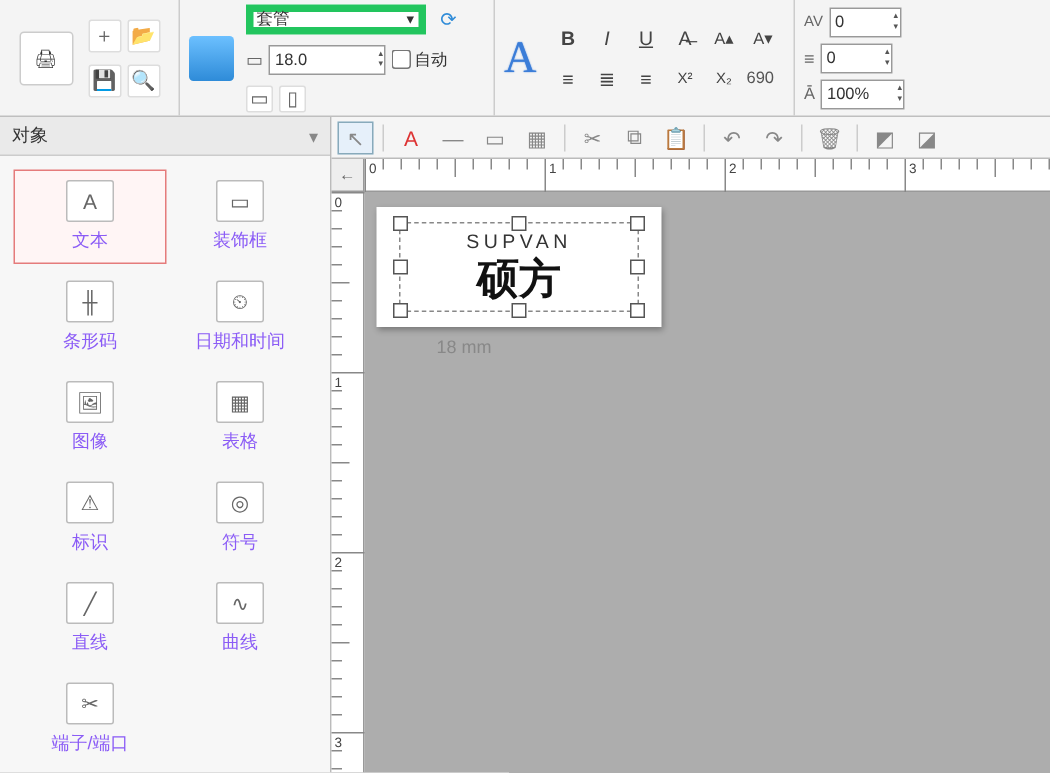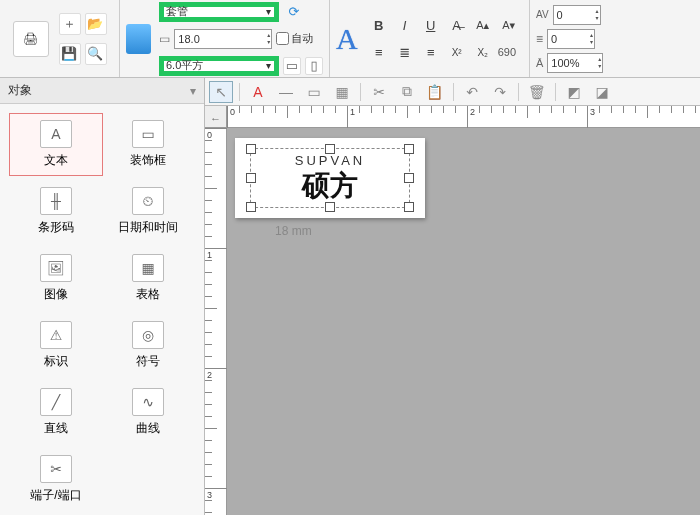--- a/index.html
+++ b/index.html
@@ -18,27 +18,27 @@
   .combo::after { content: "▾"; position: absolute; right: 3px; font-size: 10px; color: #333; }
   .spin { width: 48px; height: 20px; border: 1px solid #999; display: inline-flex; align-items: center; background: #fff; position: relative; padding-left: 3px; font-size: 11px;}
   .spin::after { content: "▴\A▾"; white-space: pre; position: absolute; right: 1px; font-size: 6px; line-height: 7px; color: #555;}
 
   .chk-label { font-size: 11px; display: inline-flex; align-items: center; gap: 2px; }
 
   .fmt-btn { width: 22px; height: 20px; border: 1px solid transparent; display: inline-flex; align-items: center; justify-content: center; font-size: 13px; color: #444; cursor: pointer; }
 
   
   .main { display: flex; height: calc(515px - 78px); }
-  .side { width: 205px; background: #f7f7f7; border-right: 1px solid #bbb; }
+  .side { width: 221px; background: #f7f7f7; border-right: 1px solid #bbb; }
   .side-title { background: #eaeaea; border-bottom: 1px solid #ccc; padding: 4px 8px; font-size: 12px; display:flex; justify-content:space-between; align-items:center;}
   .palette { display: grid; grid-template-columns: 1fr 1fr; gap: 6px 0; padding: 10px 10px; }
   .pal-item { display: flex; flex-direction: column; align-items: center; gap: 4px; padding: 6px; cursor: pointer; }
   .pal-item.selected { outline: 1px solid #e57b7b; background: #fff5f5; }
   .pal-icon { width: 32px; height: 28px; border: 1px solid #bbb; border-radius: 2px; display: flex; align-items: center; justify-content: center; font-size: 14px; color: #666; background:#fff;}
-  .pal-item span { font-size: 12px; color: #000000; }
+  .pal-item span { font-size: 12px; color: #8b5cf6; }
 
   
   .canvas-wrap { flex: 1; position: relative; background: #adadad; }
   .toolbar2 { position: absolute; left: 0; top: 0; right: 0; height: 28px; background: #f5f5f5; border-bottom: 1px solid #bbb; display: flex; align-items: center; gap: 4px; padding: 0 4px; }
   .tb2-btn { width: 24px; height: 22px; display: inline-flex; align-items: center; justify-content: center; color: #888; font-size: 14px; cursor: pointer; border:1px solid transparent;}
   .tb2-sel { border:1px solid #8ab; background:#e6f0fa;}
   .tb2-sep { width:1px; height:18px; background:#ccc; margin:0 2px;}
 
   .ruler-h { position:absolute; left:22px; right:0; top:28px; height:22px; background:#fff; border-bottom:1px solid #999; font-size:9px; color:#444;}
   .ruler-h .tick { position:absolute; top:0; height:22px; border-left:1px solid #888;}
@@ -84,28 +84,27 @@
   <div class="group" style="width:210px">
     <div class="group-row">
       <div class="big-icon" style="width:30px;height:30px;background:linear-gradient(#6cc0ff,#2e8bd8);border:none"></div>
       <div style="display:flex;flex-direction:column;gap:3px;margin-left:4px;">
         <div class="group-row">
           <div class="combo" style="width:120px">套管</div>
           <div class="fmt-btn" style="color:#2e8bd8">⟳</div>
         </div>
         <div class="group-row">
           <span style="font-size:12px;color:#666">▭</span>
-          <div class="spin" style="width:98px">18.0</div>
+          <div class="spin" style="width:78px">18.0</div>
           <label class="chk-label">
               <input type="checkbox" style=""> 
               <span>自动</span>
             </label>
         </div>
         <div class="group-row">
-          <div class="combo" style="width:120px">6.0平方</div>
           <div class="sml-icon" style="width:18px;height:18px">▭</div>
           <div class="sml-icon" style="width:18px;height:18px">▯</div>
         </div>
       </div>
     </div>
   </div>
 
   <div class="group" style="width:200px">
     <div class="group-row">
       <div class="font-A">A</div>

